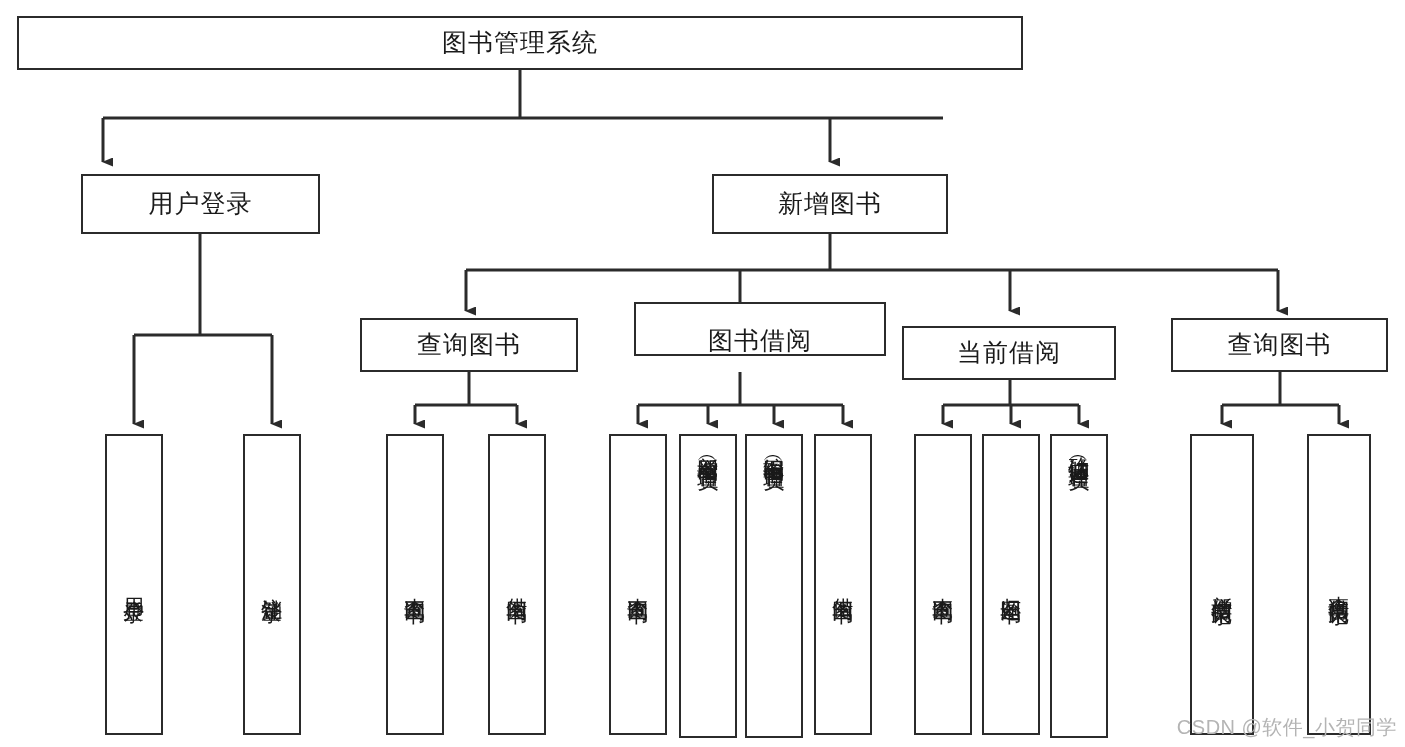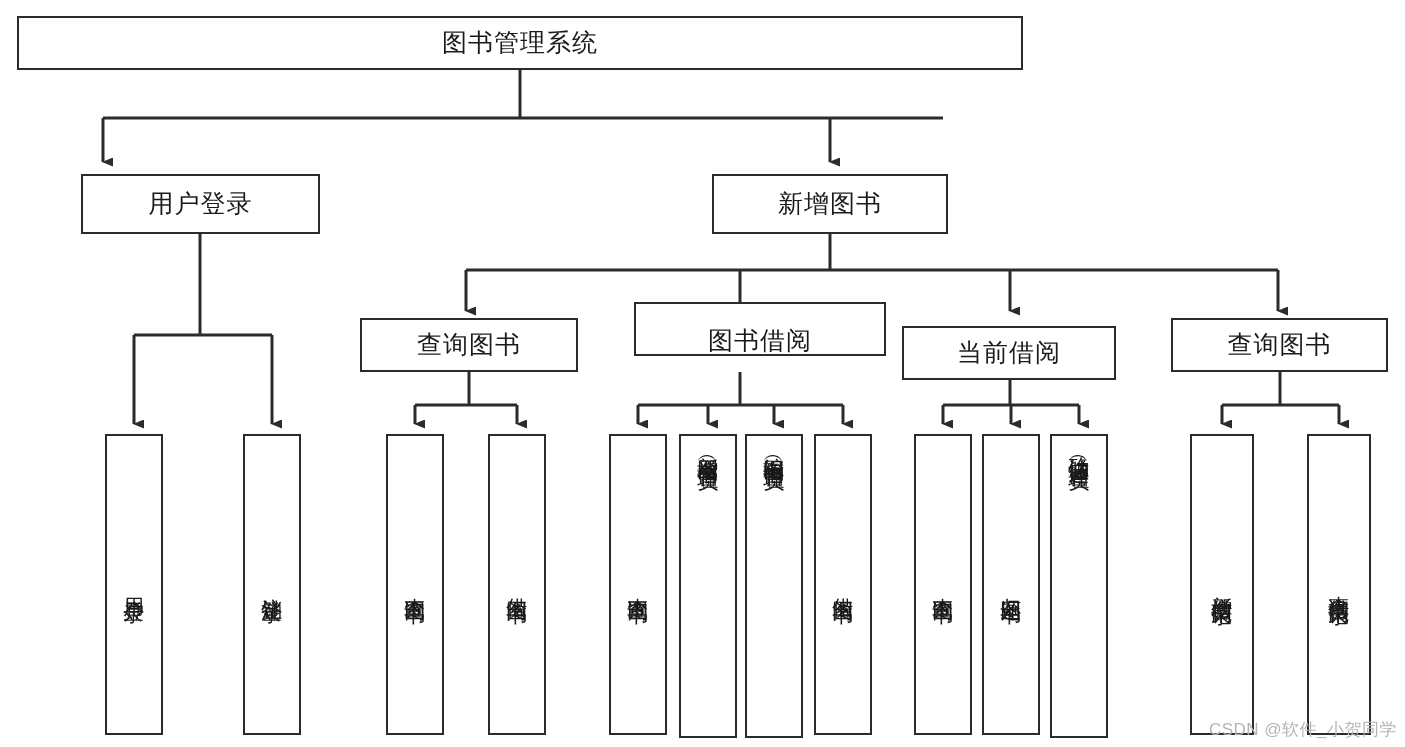--- a/index.html
+++ b/index.html
@@ -58,21 +58,21 @@
     display: block;
   }
   .node-v.center-text {
     align-items: center;
     padding-top: 0;
   }
   .watermark {
     position: absolute;
     right: 8px;
     bottom: 6px;
-    font-size: 17px;
+    font-size: 20px;
     color: #b4b4b4;
     letter-spacing: 0.5px;
     white-space: nowrap;
     pointer-events: none;
   }
 </style>
 </head>
 <body>
 
 <div id="diagram-root">

